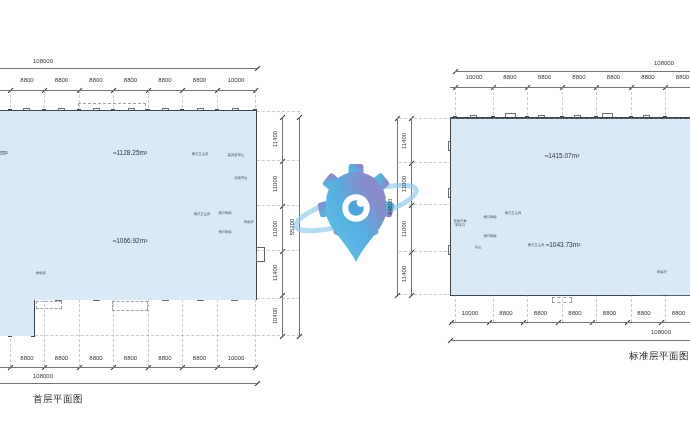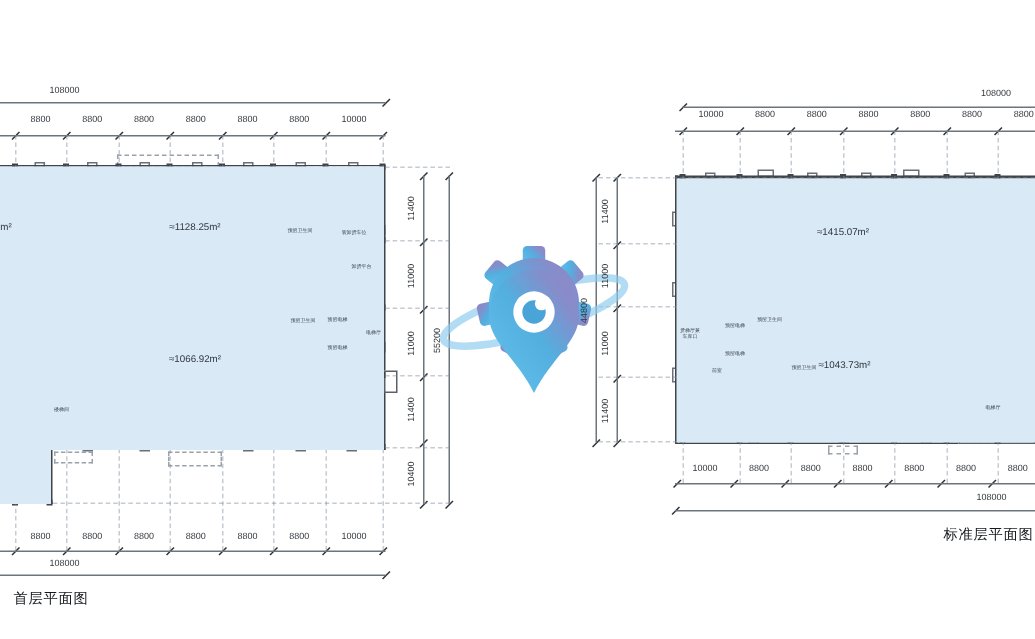--- a/index.html
+++ b/index.html
@@ -298,21 +298,21 @@
     <div>货梯厅兼</div>
     <div>车库口</div>
   </div>
   <div class="abs roomlab" style="left:490px;top:217px;">预留电梯</div>
   <div class="abs roomlab" style="left:490px;top:236px;">预留电梯</div>
   <div class="abs roomlab" style="left:513px;top:213px;">预留卫生间</div>
   <div class="abs roomlab" style="left:478px;top:247px;">前室</div>
   <div class="abs roomlab" style="left:536px;top:245px;">预留卫生间</div>
   <div class="abs roomlab" style="left:662px;top:272px;">电梯厅</div>
 
-  <div class="abs title" style="left:9px;top:393px;">首层平面图</div>
+  <div class="abs title" style="left:33px;top:393px;">首层平面图</div>
   <div class="abs title" style="left:629px;top:350px;">标准层平面图</div>
 
   <svg class="abs" width="160" height="130" viewBox="0 0 160 130" style="left:280px;top:152px;opacity:.93;">
     <defs>
       <linearGradient id="wmg" x1="0" y1="1" x2="1" y2="0">
         <stop offset="0" stop-color="#5cbdea"></stop>
         <stop offset=".5" stop-color="#46aadd"></stop>
         <stop offset=".78" stop-color="#7c85c8"></stop>
         <stop offset="1" stop-color="#8d7dbd"></stop>
       </linearGradient>

